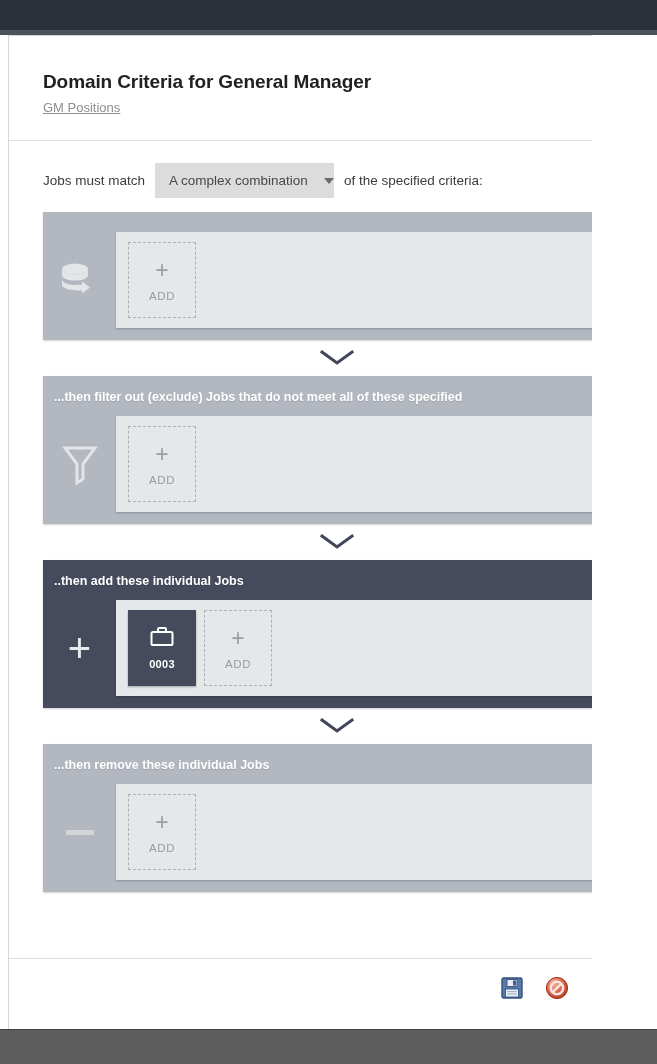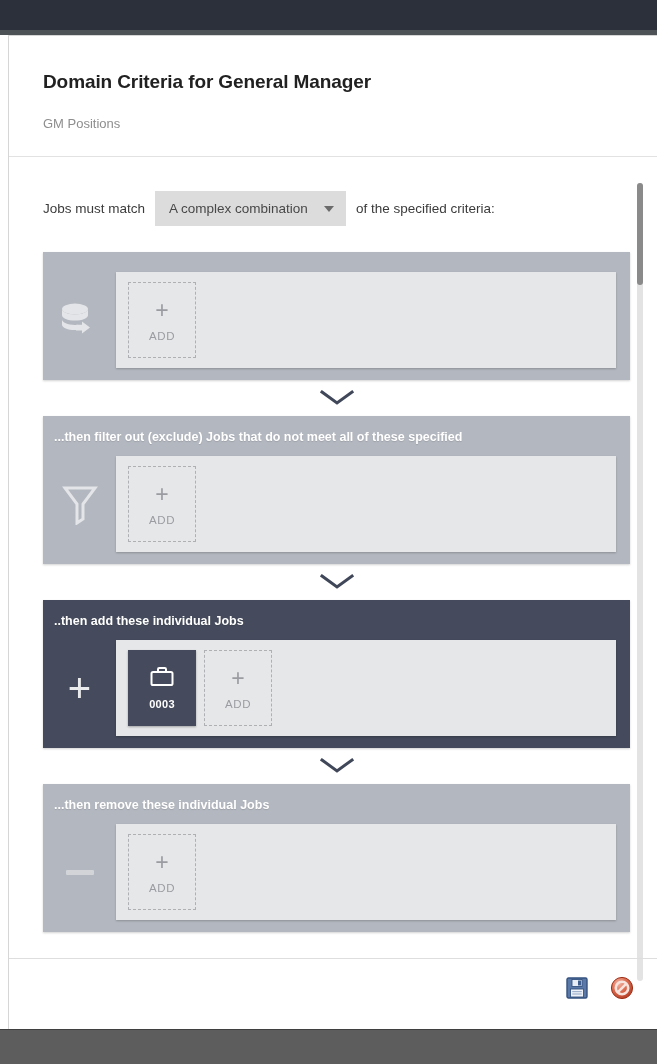--- a/index.html
+++ b/index.html
@@ -22,53 +22,53 @@
   }
   .bottombar-gray {
     position: absolute; left: 0; top: 1029px; width: 657px; height: 35px;
     background: #5d5d5d;
     border-top: 1px solid #3f3f3f;
   }
 
   
   .card {
     position: absolute; left: 8px; top: 35px;
-    width: 649px; height: 994px;
+    width: 584px; height: 994px;
     background: #ffffff;
     border-left: 1px solid #d6d6d6;
     border-top: 1px solid #d6d6d6;
     overflow: hidden;
   }
 
   .card-header { padding: 34px 0 0 34px; }
   .card-title {
     font-size: 19px; font-weight: bold; color: #212121;
     letter-spacing: -0.1px; line-height: 24px;
   }
   .card-subtitle {
-    font-size: 13px; color: #8e8e8e; margin-top: 22px; line-height: 16px;
+    font-size: 13px; color: #8e8e8e; margin-top: 6px; line-height: 16px; text-decoration: underline;
   }
   .header-divider {
     margin-top: 24px; height: 1px; background: #e2e2e2; width: 649px;
   }
 
   
   .body-area { position: relative; padding: 0; }
 
   .match-row {
     display: flex; align-items: center;
     padding: 22px 0 14px 34px;
     font-size: 13.5px; color: #3b3b3b;
   }
   .match-label { white-space: nowrap; }
   .select-box {
-    margin: 12px 10px; height: 35px; min-width: 177px;
+    margin: 0 10px; height: 35px; min-width: 177px;
     background: #dcdcdc; border: none;
     display: flex; align-items: center; justify-content: space-between;
-    padding: 0 12px 0 14px; cursor: pointer; text-align: center;
+    padding: 0 0 0 14px; cursor: pointer; text-align: center;
   }
   .select-value { font-size: 13.5px; color: #484848; }
   .select-caret {
     width: 0; height: 0; margin-left: 16px;
     border-left: 5px solid transparent; border-right: 5px solid transparent;
     border-top: 6px solid #6b6b6b;
   }
   .match-suffix { white-space: nowrap; }
 
   

